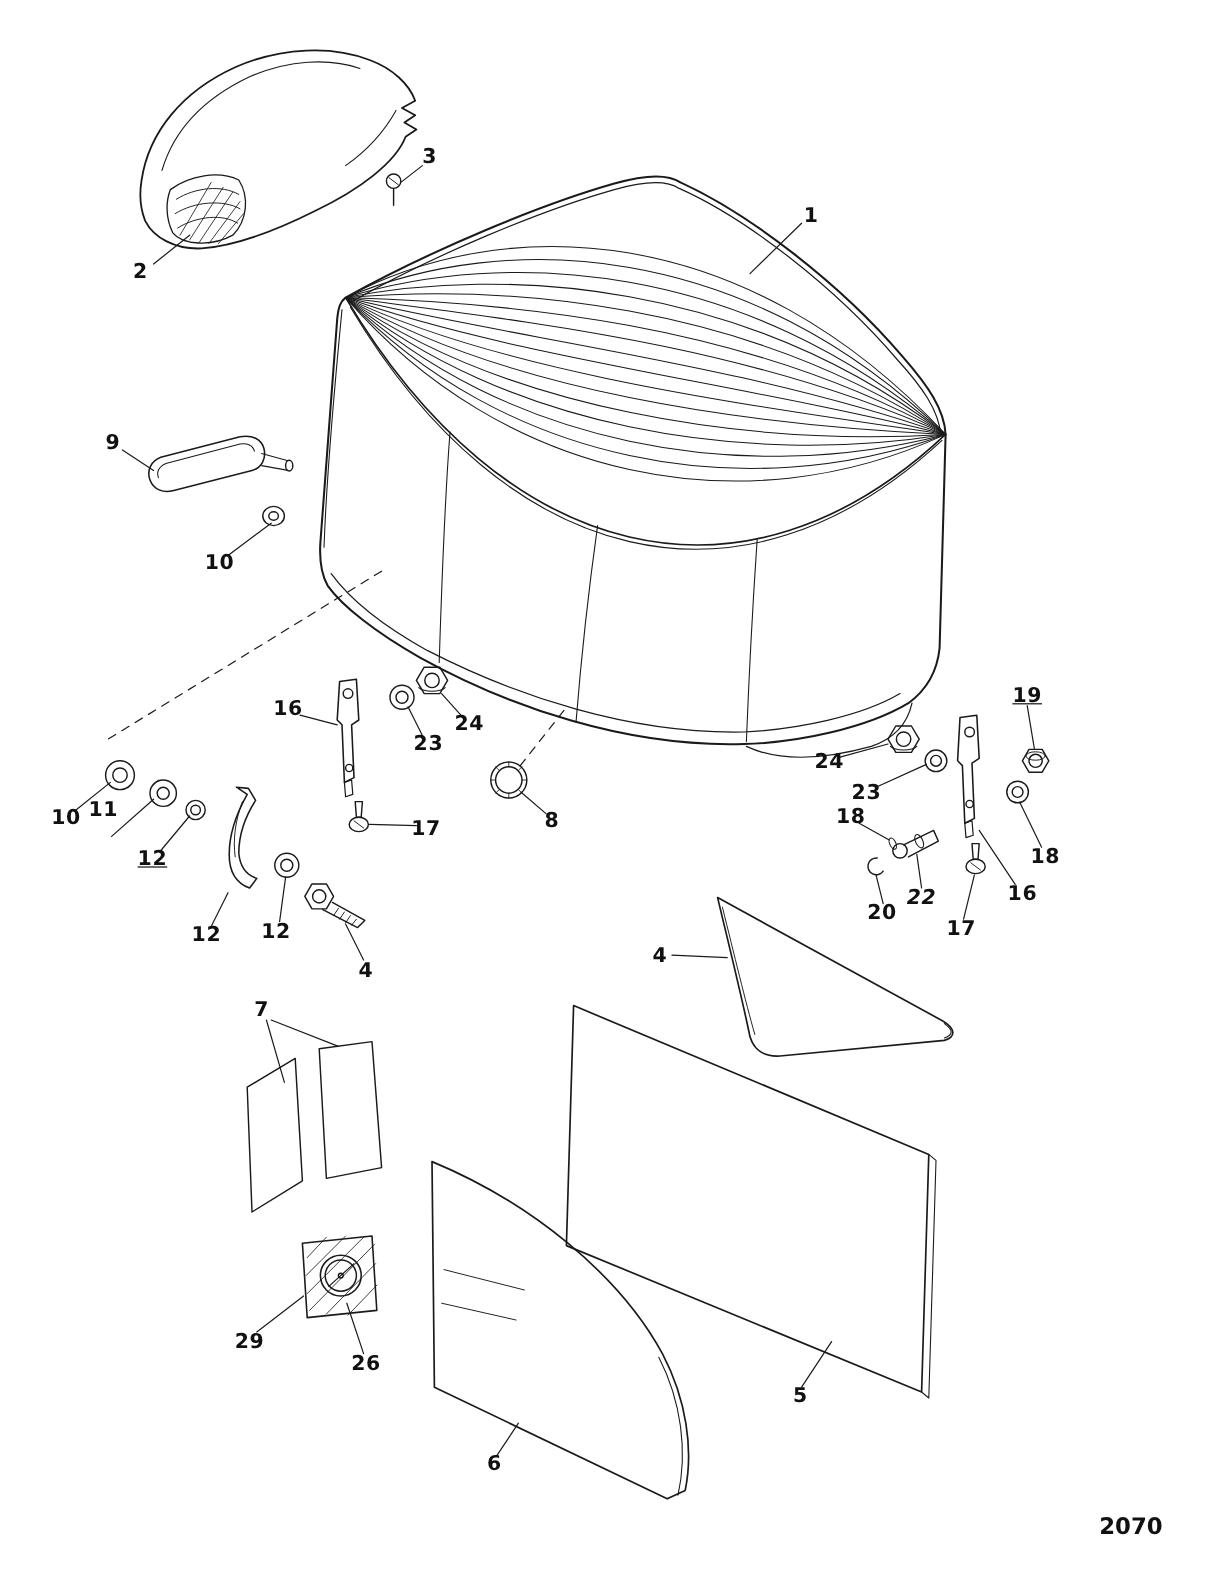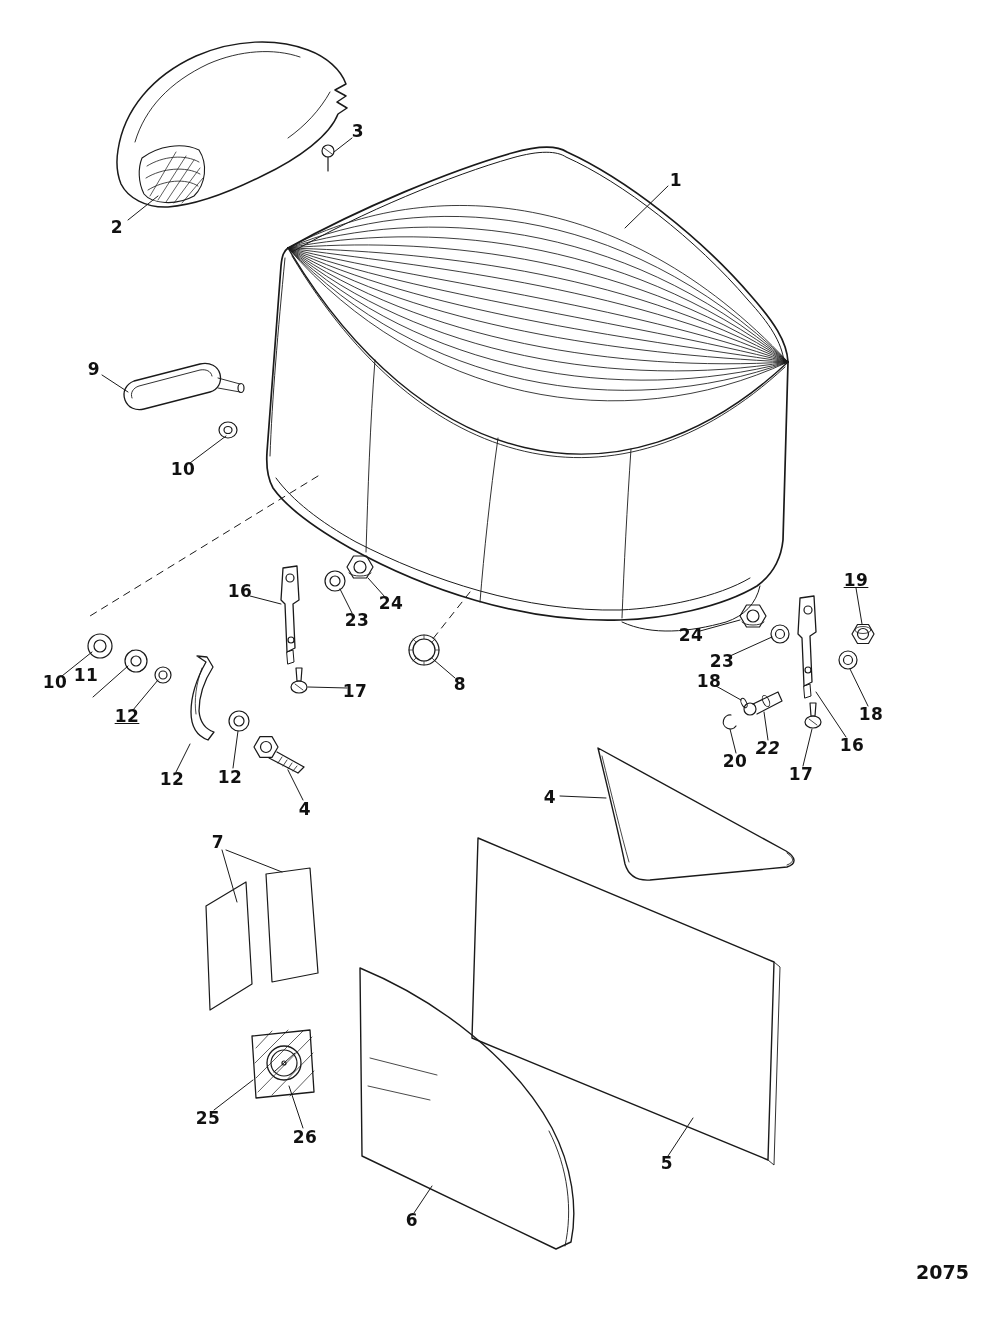--- a/index.html
+++ b/index.html
@@ -289,18 +289,18 @@
       <span class="callout" style="left: 871px; top: 714px;">18</span>
       <span class="callout" style="left: 852px; top: 745px;">16</span>
       <span class="callout" style="left: 709px; top: 681px;">18</span>
       <span class="callout" style="left: 768px; top: 748px; font-style: italic;">22</span>
       <span class="callout" style="left: 735px; top: 761px;">20</span>
       <span class="callout" style="left: 801px; top: 774px;">17</span>
       <span class="callout" style="left: 550px; top: 797px;">4</span>
       <span class="callout" style="left: 667px; top: 1163px;">5</span>
       <span class="callout" style="left: 412px; top: 1220px;">6</span>
       <span class="callout" style="left: 218px; top: 842px;">7</span>
-      <span class="callout" style="left: 208px; top: 1118px;">25</span>
+      <span class="callout" style="left: 208px; top: 1118px;">29</span>
       <span class="callout" style="left: 305px; top: 1137px;">26</span>
     </div>
 
-  <div class="diagram-number">2075</div>
+  <div class="diagram-number">2070</div>
 </div>
 
 </body></html>

